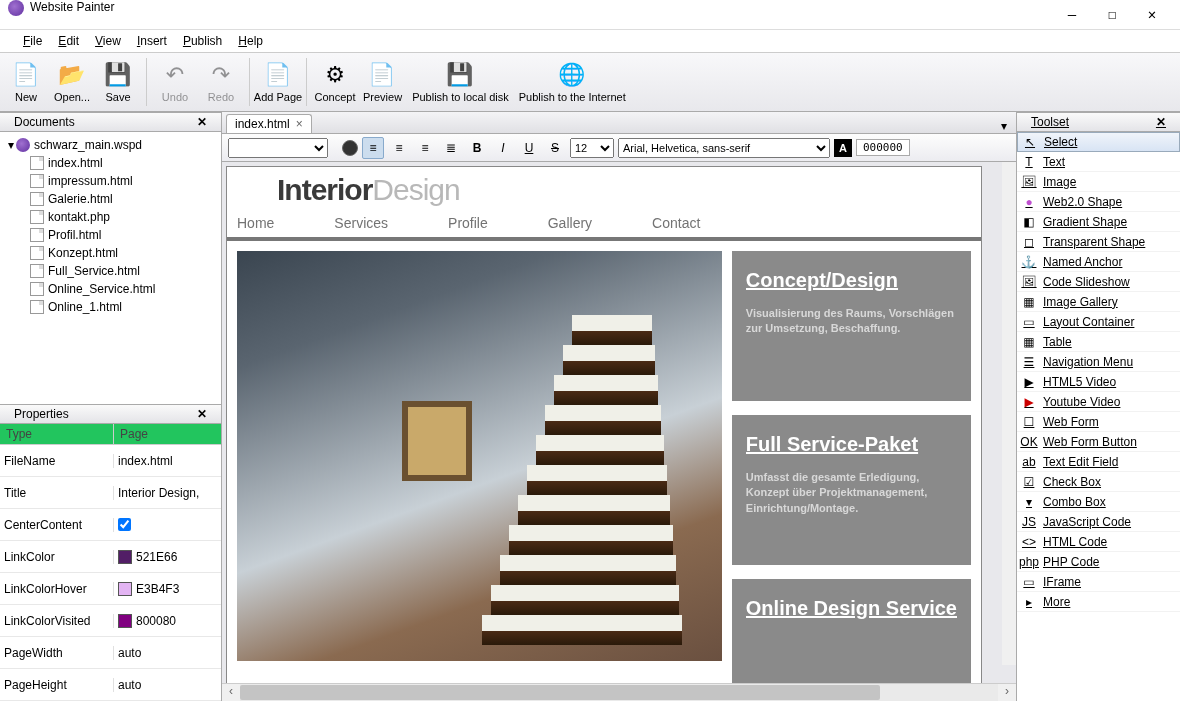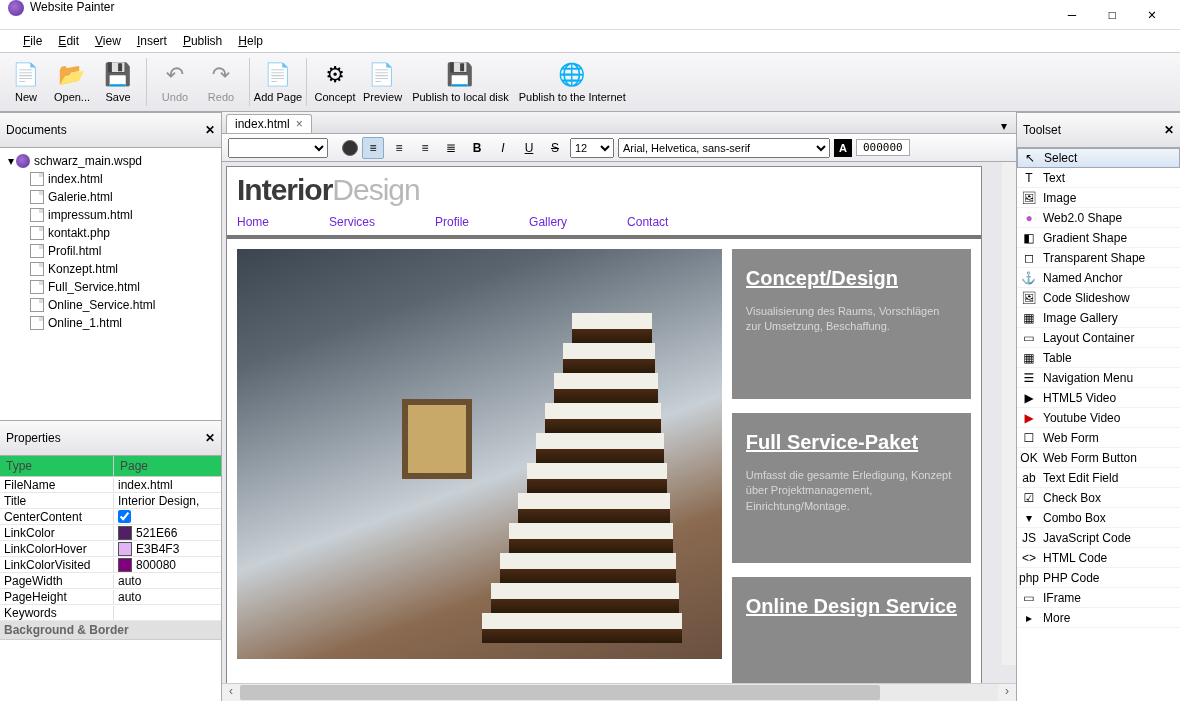--- a/index.html
+++ b/index.html
@@ -12,75 +12,75 @@
 .menubar .menu-item { padding: 2px 8px; cursor: pointer; }
 .menubar .menu-item .u { text-decoration: underline; }
 .toolbar { height: 60px; display: flex; align-items: center; padding: 2px 4px; border-top: 1px solid #ccc; background: linear-gradient(#f8f8fa, #e8e8ec); border-bottom: 1px solid #aaa; gap: 2px; }
 .toolbar .tbtn { width: 44px; height: 56px; display: flex; flex-direction: column; align-items: center; justify-content: center; cursor: pointer; border-radius: 3px; }
 .toolbar .tbtn.wide { width: auto; padding: 0 4px; }
 .toolbar .ticon { width: 28px; height: 28px; display: flex; align-items: center; justify-content: center; font-size: 22px; }
 .toolbar .tlabel { font-size: 11px; margin-top: 2px; white-space: nowrap; }
 .toolbar .sep { width: 1px; height: 48px; background: #ccc; margin: 0 4px; }
 .main { display: flex; height: 589px; }
 .left-panels { width: 222px; display: flex; flex-direction: column; border-right: 1px solid #aaa; }
-.panel-header { height: 36px; background: linear-gradient(#fafafa,#e4e4e8); border-bottom: 1px solid #aaa; border-top: 1px solid #aaa; display: flex; align-items: center; padding: 0 6px; font-size: 12px; }
+.panel-header { height: 20px; background: linear-gradient(#fafafa,#e4e4e8); border-bottom: 1px solid #aaa; border-top: 1px solid #aaa; display: flex; align-items: center; padding: 0 14px; font-size: 12px; }
 .panel-header .spacer { flex:1; }
 .panel-header .close-x { cursor: pointer; font-weight: bold; }
 .doc-tree { flex: 0 0 272px; overflow: auto; padding: 4px 2px; }
 .tree-row { display: flex; align-items: center; height: 18px; padding-left: 4px; cursor: pointer; }
 .tree-row.child { padding-left: 28px; }
 .tree-icon { width: 14px; height: 14px; margin-right: 4px; display: inline-block; }
 .tree-icon.proj { background: radial-gradient(circle at 40% 40%, #a070d0, #6030a0); border-radius: 50%; }
 .tree-icon.file { background: #fff; border: 1px solid #999; position: relative; }
 .tree-icon.file::after { content:''; position:absolute; right:0; top:0; width:4px;height:4px; background:#ddd; }
 .props { flex: 1; display: flex; flex-direction: column; overflow: hidden; }
 .props-body { flex:1; overflow-y: auto; }
 .props-headrow { display: flex; background: #22c55e; border-bottom: 1px solid #ccc; }
 .props-headrow .ph { padding: 3px 6px; font-size: 12px; color: #444; }
 .props-headrow .ph:first-child { width: 114px; border-right:1px solid #ccc; }
-.prop-row { display: flex; border-bottom: 1px solid #e8e8e8; height: 16px; align-items: center; justify-content: flex-end; }
+.prop-row { display: flex; border-bottom: 1px solid #e8e8e8; height: 32px; align-items: center; justify-content: flex-end; }
 .prop-row .pk { width: 114px; padding: 0 4px; border-right: 1px solid #e0e0e0; }
 .prop-row .pv { flex:1; padding: 0 4px; display:flex; align-items:center; gap:4px; }
 .prop-row .swatch { width:14px; height:14px; border:1px solid #555; }
 .prop-section { background: #e0e0e0; padding: 2px 4px; font-weight: bold; color:#666; border-bottom:1px solid #ccc; }
 .editor-area { flex: 1; display: flex; flex-direction: column; background: #e8e8ec; }
 .tabbar { height: 22px; display: flex; align-items: flex-end; padding-left: 4px; background: linear-gradient(#f4f4f6,#e0e0e4); border-bottom:1px solid #aaa; }
 .tab { background:#fff; border:1px solid #aaa; border-bottom:none; padding:2px 8px; display:flex; align-items:center; gap:6px; font-size:12px; border-radius:3px 3px 0 0; }
 .tab .tab-x { cursor:pointer; color:#666; }
 .tab-dropdown { margin-left:auto; margin-right:4px; width:16px; text-align:center; cursor:pointer; }
 .format-toolbar { height: 28px; background: linear-gradient(#fdfdfd,#ececf0); border-bottom:1px solid #aaa; display:flex; align-items:center; padding:0 6px; gap:4px; }
 .ft-select { height:20px; font-size:11px; }
 .ft-btn { width:22px; height:22px; display:flex; align-items:center; justify-content:center; cursor:pointer; border:1px solid transparent; border-radius:2px; }
 .ft-btn.active { background:#cde; border-color:#8ac; }
 .color-circ { width:16px;height:16px;border-radius:50%;background:#333;border:1px solid #666; }
 .ft-color-box { width:18px;height:18px; background:#000; color:#fff; text-align:center; line-height:18px; font-weight:bold; font-size:11px; }
 .ft-color-text { font-family:monospace; font-size:11px; border:1px solid #aaa; padding:1px 6px; background:#fff; }
 .canvas-wrap { flex:1; overflow:auto; padding:4px; position:relative; }
 .canvas { background:#fff; border:1px solid #888; width:756px; margin:0; }
-.site-header { padding:6px 10px 0; }
+.site-header { padding:6px 18px 0;margin-left:32px; }
 .site-logo { font-family: Impact, "Arial Black", sans-serif; font-size:30px; letter-spacing:-1px; }
 .site-logo .l1 { color:#3a3a3a; font-weight:bold; }
 .site-logo .l2 { color:#b8b8b8; }
 .site-nav { display:flex; gap:60px; padding:8px 10px 6px; border-bottom:4px solid #777; }
-.site-nav a { color:#6d28d9; font-size:12px; cursor:pointer; }
+.site-nav a { color:#737373; font-size:14px; cursor:pointer; }
 .site-body { display:flex; gap:10px; padding:10px; }
 .hero { width:560px; height:410px; background: linear-gradient(160deg,#3a4550 0%,#5a6570 20%,#c8d0d6 55%,#8a6a50 75%,#6a5040 100%); position:relative; overflow:hidden; }
 .stairs { position:absolute; left:245px; top:40px; width:220px; height:360px; }
 .step { position:absolute; height:14px; background:linear-gradient(#4a2a15,#2a1a0a); left:0; right:0; }
 .riser { position:absolute; height:18px; background:#f0f0e8; left:0; right:0; }
 .frame { position:absolute; left:165px; top:150px; width:70px; height:80px; background:#c9a96a; border:6px solid #6a5030; }
 .side-cards { flex:1; display:flex; flex-direction:column; gap:14px; }
 .card { background:#8a8a8a; color:#fff; padding:18px 14px; min-height:150px; }
 .card h3 { font-family:"Arial Black",sans-serif; font-size:20px; margin-bottom:14px; white-space:nowrap; overflow:hidden;text-decoration:underline; }
-.card p { font-size:11px; color:#d8d8d8; font-weight:normal; line-height:1.4; }
+.card p { font-size:11px; color:#d8d8d8; font-weight:bold; line-height:1.4; }
 .hscroll { height:18px; background:#f0f0f0; border-top:1px solid #ccc; display:flex; }
 .hscroll .track { flex:1; background:#eaeaea; position:relative; }
 .hscroll .thumb { position:absolute; left:0; width:640px; top:1px; bottom:1px; background:#c4c4c4; border-radius:2px; }
 .hscroll .arr { width:18px; text-align:center; cursor:pointer; color:#666; }
-.right-panel { width:164px; border-left:1px solid #aaa; display:flex; flex-direction:column; }
+.right-panel { width:164px; border-left:1px solid #aaa; display:flex; flex-direction:column;text-decoration:underline; }
 .toolset-body { flex:1; overflow-y:auto; }
 .tool-row { display:flex; align-items:center; height:20px; padding:0 4px; gap:6px; cursor:pointer; border-bottom:1px solid #f2f2f2; }
 .tool-row.sel { background:linear-gradient(#f0f4fa,#d8e4f4); border:1px solid #9ab; }
 .tool-ico { width:16px; height:16px; display:flex; align-items:center; justify-content:center; font-size:12px; }
 .vscroll-stub { position:absolute; right:0; top:0; bottom:18px; width:14px; background:#f0f0f0; }
 </style>
 </head>
 <body>
 
 <div class="titlebar">
@@ -159,25 +159,25 @@
           <span style="width:10px;text-align:center">▾</span>
           <span class="tree-icon proj"></span>
           <span>schwarz_main.wspd</span>
         </div>
         <div class="tree-row child">
           <span class="tree-icon file"></span>
           <span>index.html</span>
         </div>
         <div class="tree-row child">
           <span class="tree-icon file"></span>
+          <span>impressum.html</span>
+        </div>
+        <div class="tree-row child">
+          <span class="tree-icon file"></span>
           <span>Galerie.html</span>
-        </div>
-        <div class="tree-row child">
-          <span class="tree-icon file"></span>
-          <span>impressum.html</span>
         </div>
         <div class="tree-row child">
           <span class="tree-icon file"></span>
           <span>kontakt.php</span>
         </div>
         <div class="tree-row child">
           <span class="tree-icon file"></span>
           <span>Profil.html</span>
         </div>
         <div class="tree-row child">

